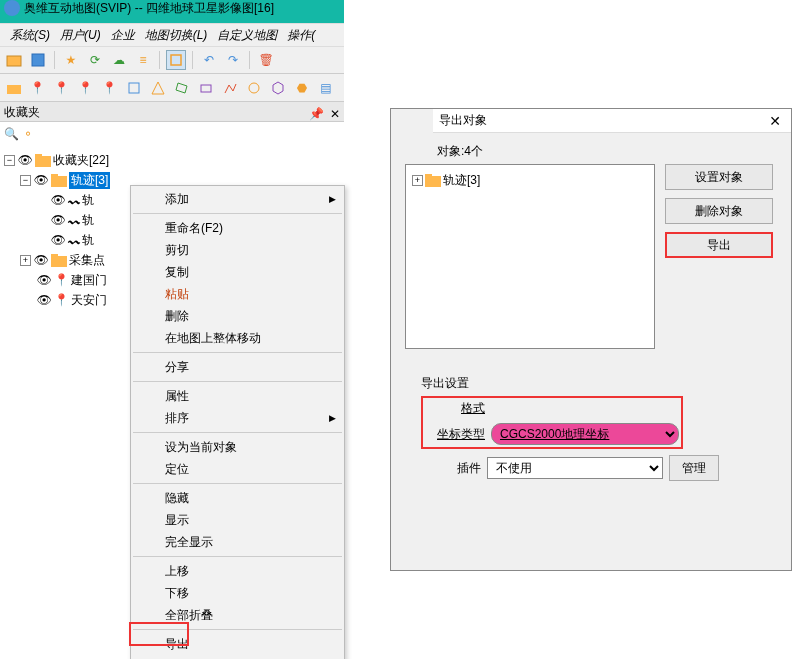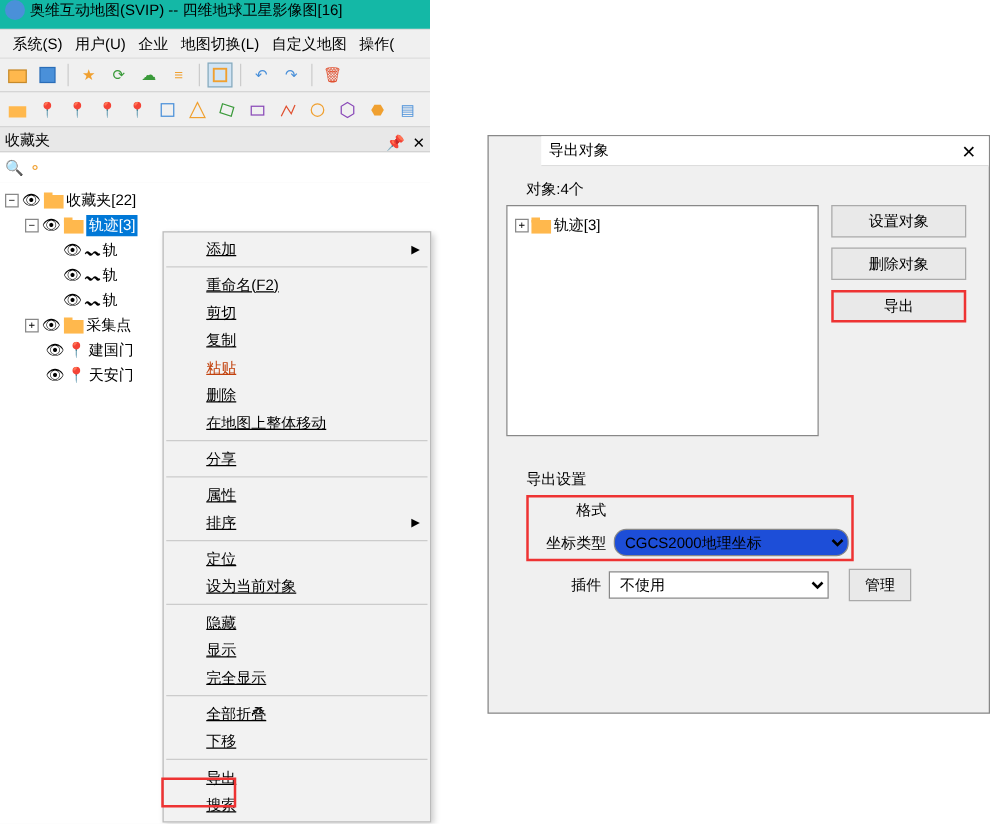--- a/index.html
+++ b/index.html
@@ -1,21 +1,21 @@
 <!DOCTYPE html>
 <html><head>
 <meta charset="utf-8">
 <style>
   * { box-sizing: border-box; margin: 0; padding: 0; font-family: "Microsoft YaHei", Arial, sans-serif; font-size: 12px; }
   body { background: #fff; width: 800px; height: 659px; position: relative; overflow: hidden; }
   
   .main-window { position: absolute; left: 0; top: 0; width: 344px; height: 659px; background: #f0f0f0; }
   .titlebar { height: 24px; background: #14b8a6; display: flex; align-items: flex-start; padding-left: 4px; gap: 4px; border-bottom: 1px solid #ddd; }
   .titlebar .icon { width: 16px; height: 16px; border-radius: 50%; background: #4a90d9; display: inline-block; }
-  .menubar { height: 22px; background: #f0f0f0; display: flex; align-items: center; padding-left: 6px; gap: 2px; }
+  .menubar { height: 22px; background: #f0f0f0; display: flex; align-items: center; padding-left: 6px; gap: 2px; font-style: italic; }
   .menubar span { padding: 2px 4px; cursor: default; }
   .toolbar { height: 28px; background: #f0f0f0; display: flex; align-items: center; padding-left: 4px; gap: 4px; border-top: 1px solid #ddd; border-bottom: 1px solid #ccc; }
   .toolbar2 { height: 28px; background: #f0f0f0; display: flex; align-items: center; padding-left: 4px; gap: 4px; border-bottom: 1px solid #ccc; }
   .tb-btn { width: 20px; height: 20px; display: inline-flex; align-items: center; justify-content: center; cursor: pointer; }
   .tb-sep { width: 1px; height: 18px; background: #ccc; margin: 0 2px; }
   
   .panel-header { height: 20px; background: #e8e8e8; display: flex; align-items: flex-end; padding: 0 4px; justify-content: space-between; border-bottom: 1px solid #ccc; }
   .panel-header .pin { display: flex; gap: 6px; }
   .search-row { height: 24px; display: flex; align-items: center; padding-left: 4px; gap: 4px; background: #fff; }
   
@@ -23,44 +23,44 @@
   .tree-row { display: flex; align-items: center; height: 20px; gap: 2px; white-space: nowrap; }
   .indent-1 { padding-left: 16px; }
   .indent-2 { padding-left: 46px; }
   .tree-toggle { width: 11px; height: 11px; border: 1px solid #888; display: inline-flex; align-items: center; justify-content: center; font-size: 9px; line-height: 1; cursor: pointer; background: #fff; }
   .tree-line { display: inline-block; width: 14px; text-align: center; color: #999; }
   .eye { display: inline-block; width: 16px; text-align: center; }
   .folder { display: inline-block; width: 16px; height: 14px; }
   .sel { background: #0078d7; color: #fff; padding: 0 2px; }
 
   .context-menu { position: absolute; left: 130px; top: 185px; width: 215px; background: #f2f2f2; border: 1px solid #bbb; box-shadow: 2px 2px 5px rgba(0,0,0,0.2); z-index: 10; padding: 2px 0; }
-  .cm-item { height: 22px; display: flex; align-items: center; padding-left: 34px; cursor: default; position: relative; text-decoration: underline; }
+  .cm-item { height: 22px; display: flex; align-items: center; padding-left: 34px; cursor: default; position: relative; }
   .cm-item.disabled { color: #c2410c; }
   .cm-item.submenu::after { content: "▶"; position: absolute; right: 8px; font-size: 9px; }
   .cm-sep { height: 1px; background: #ccc; margin: 3px 2px; }
   .cm-hl { position: absolute; left: 129px; top: 622px; width: 60px; height: 24px; border: 2px solid #e33; z-index: 11; }
 
   .dialog { position: absolute; left: 390px; top: 108px; width: 402px; height: 463px; background: #f0f0f0; border: 1px solid #888; }
   .dlg-title { height: 24px; display: flex; align-items: center; justify-content: space-between; padding: 0 6px; background: #fff; border-bottom: 1px solid #ddd; margin-left: 42px; }
   .dlg-close { width: 20px; height: 20px; display: inline-flex; align-items: center; justify-content: center; cursor: pointer; font-size: 14px; }
   .dlg-body { padding: 10px 14px; }
-  .obj-label { margin-left: 16px; margin-bottom: 4px; }
+  .obj-label { margin-left: 32px; margin-bottom: 4px; }
   .obj-row { display: flex; gap: 10px; }
   .obj-list { width: 250px; height: 185px; background: #fff; border: 1px solid #888; padding: 6px; }
   .obj-list .row { display: flex; align-items: center; gap: 2px; height: 18px; }
   .obj-btns { display: flex; flex-direction: column; gap: 8px; }
   .btn { width: 108px; height: 26px; background: #e9e9e9; border: 1px solid #aaa; cursor: pointer; display: flex; align-items: center; justify-content: center; }
   .btn.small { width: 50px; }
   .hl-red { border: 2px solid #e33 !important; }
   
   .settings { margin-top: 26px; margin-left: 16px; }
   .form-row { display: flex; align-items: center; margin-top: 6px; }
   .form-row label { width: 60px; text-align: right; margin-right: 6px; }
   .form-row select { height: 22px; border: 1px solid #888; background: #fff; padding: 0 4px; }
-  .sel-hl-wrap { border: 2px solid #e33; padding: 2px; }
+  .sel-hl-wrap { border: 2px solid #e33; padding: 2px; text-decoration: underline; }
 </style>
 </head>
 <body>
 
 <div class="main-window">
   <div class="titlebar">
     <span class="icon"></span>
     <span>奥维互动地图(SVIP) -- 四维地球卫星影像图[16]</span>
   </div>
   <div class="menubar">
@@ -245,41 +245,44 @@
     </div>
   <div class="cm-sep"></div>
   <div class="cm-item">
       <span>属性</span>
     </div>
   <div class="cm-item submenu">
       <span>排序</span>
     </div>
   <div class="cm-sep"></div>
   <div class="cm-item">
+      <span>设为当前对象</span>
+    </div>
+  <div class="cm-item">
       <span>定位</span>
     </div>
-  <div class="cm-item">
-      <span>设为当前对象</span>
-    </div>
   <div class="cm-sep"></div>
   <div class="cm-item">
       <span>隐藏</span>
     </div>
   <div class="cm-item">
       <span>显示</span>
     </div>
   <div class="cm-item">
       <span>完全显示</span>
     </div>
   <div class="cm-sep"></div>
   <div class="cm-item">
+      <span>上移</span>
+    </div>
+  <div class="cm-item">
+      <span>下移</span>
+    </div>
+  <div class="cm-item">
       <span>全部折叠</span>
-    </div>
-  <div class="cm-item">
-      <span>下移</span>
     </div>
   <div class="cm-sep"></div>
   <div class="cm-item">
       <span>导出</span>
     </div>
   <div class="cm-item">
       <span>搜索</span>
     </div>
 </div>
 <div class="cm-hl"></div>
@@ -316,29 +319,29 @@
     </div>
 
     <div class="settings">
       <div>导出设置</div>
       <div class="sel-hl-wrap" style="display:inline-block;margin-top:4px;">
         <div class="form-row" style="margin-top:0;">
           <label>格式</label>
         </div>
         <div class="form-row">
           <label>坐标类型</label>
-          <select style="width:188px;background:#1d4ed8;border-radius:10px;">
+          <select style="width:188px;background:#ec4899;border-radius:10px;">
             <option>CGCS2000地理坐标</option>
           </select>
         </div>
       </div>
       <div class="form-row">
         <label>插件</label>
         <select style="width:176px;">
           <option>不使用</option>
         </select>
-        <div class="btn small" style="margin-left:16px;">
+        <div class="btn small" style="margin-left:6px;">
             <span>管理</span>
           </div>
       </div>
     </div>
   </div>
 </div>
 
 </body></html>

